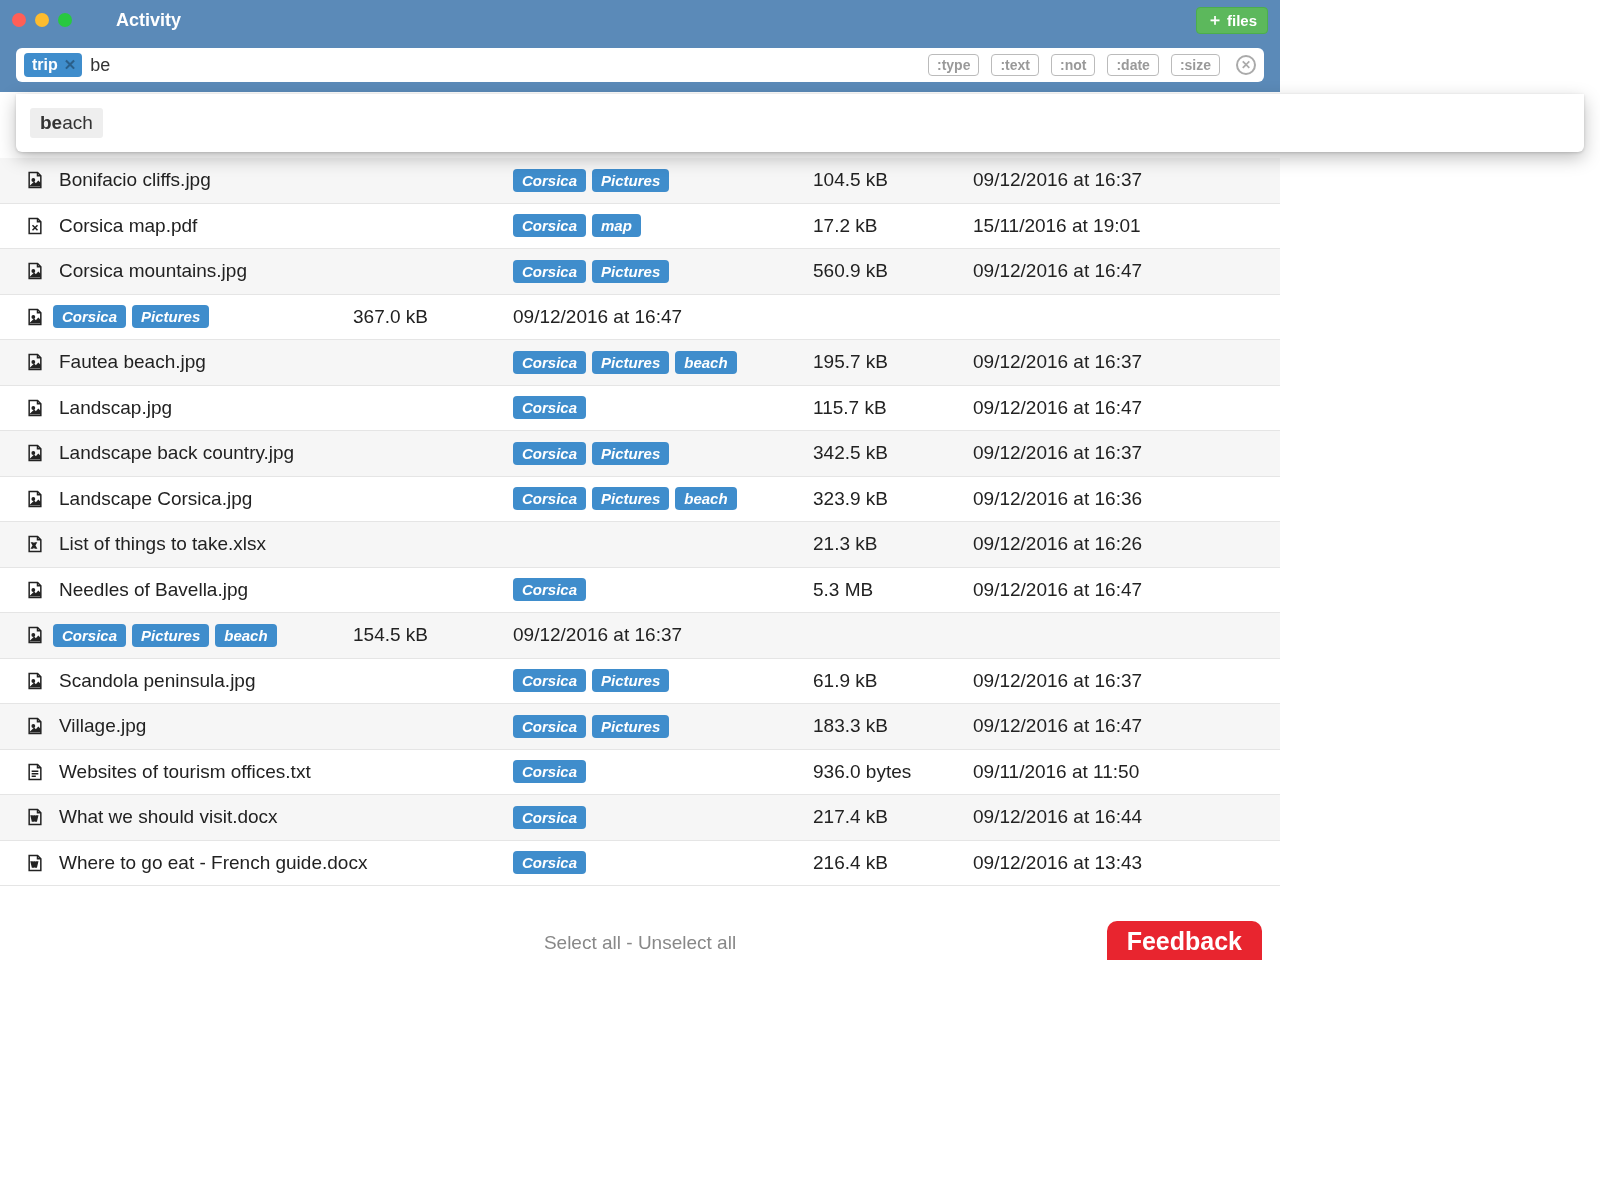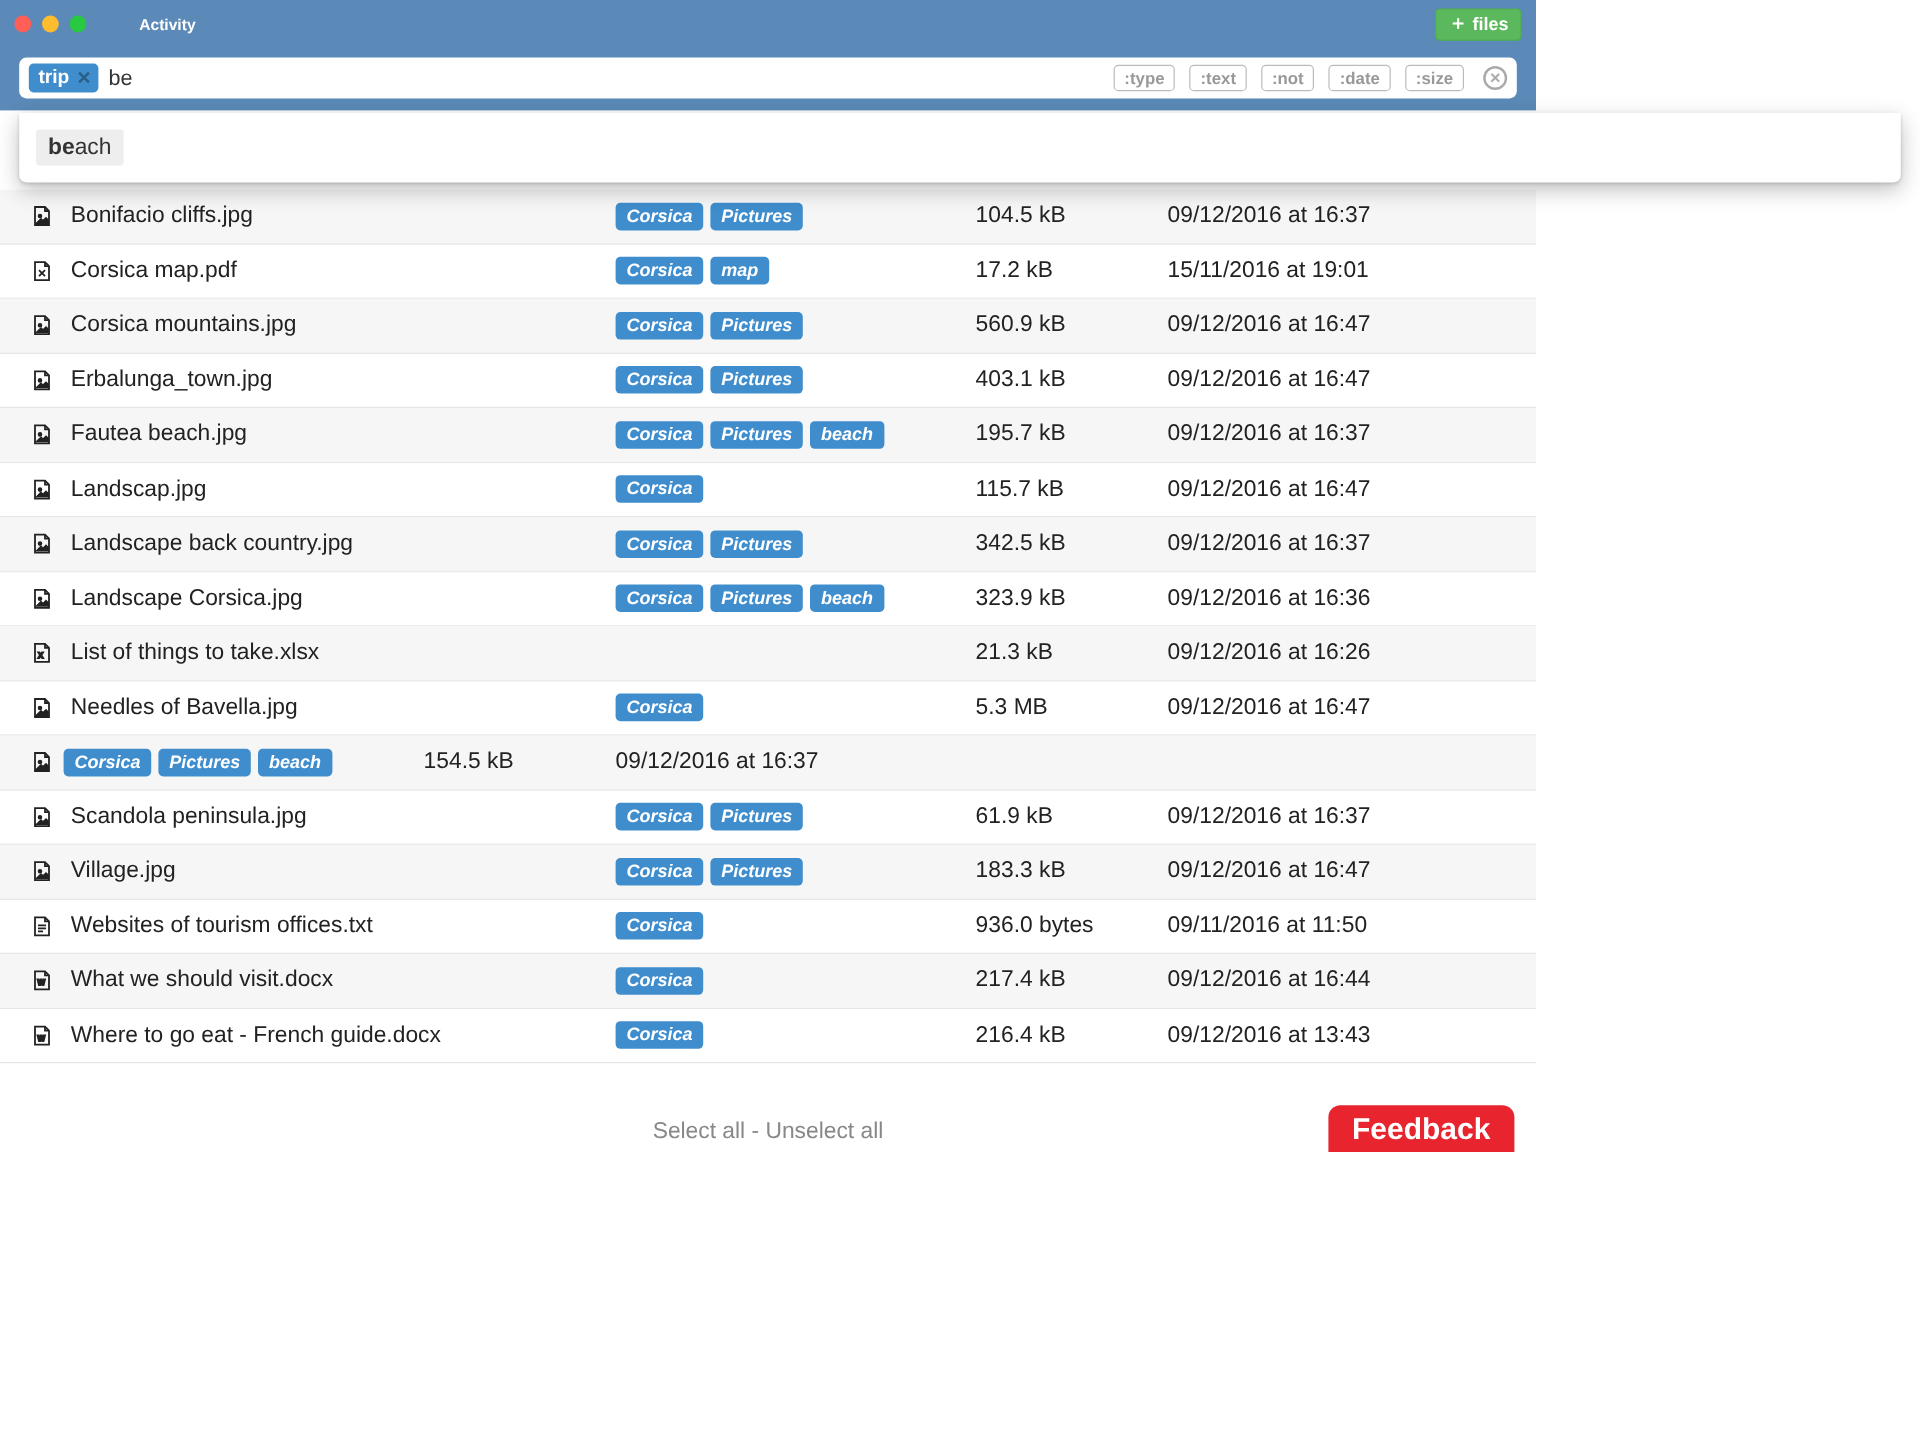--- a/index.html
+++ b/index.html
@@ -17,21 +17,21 @@
     display: flex;
     align-items: center;
     padding: 0 12px;
     position: relative;
   }
   .traffic-lights { display: flex; gap: 9px; align-items: center; }
   .traffic-light { width: 14px; height: 14px; border-radius: 50%; }
   .tl-red { background: #ff5f57; }
   .tl-yellow { background: #febc2e; }
   .tl-green { background: #28c840; }
-  .title { color: #fff; font-weight: 700; font-size: 13px; margin-left: 44px; }
+  .title { color: #fff; font-weight: 700; font-size: 18px; margin-left: 44px; }
   .files-btn {
     margin-left: auto;
     background: #5cb85c;
     border: 1px solid #4cae4c;
     color: #fff;
     font-weight: 700;
     font-size: 15px;
     padding: 4px 10px;
     border-radius: 4px;
     display: flex;
@@ -272,26 +272,25 @@
       </div>
       <div class="row">
         <div class="col-icon">
           <svg class="file-ico" viewBox="0 0 24 24" fill="none" stroke="#222" stroke-width="1.8">
             <path d="M5 3h10l4 4v14H5z"></path>
             <path d="M15 3v4h4"></path>
             <circle cx="10" cy="12" r="1.4" fill="#222"></circle>
             <path d="M7 19l4-4 2 2 3-3 2 2v3z" fill="#222"></path>
           </svg>
         </div>
-        <div class="col-name">Erbalunga_town.jpg</div>
-        <div class="col-tags">
-          <span class="tag">Corsica</span>
-          <span class="tag">Pictures</span>
-        </div>
-        <div class="col-size">403.1 kB</div>
+        <div class="col-tags">
+          <span class="tag">Corsica</span>
+          <span class="tag">Pictures</span>
+        </div>
+        <div class="col-size">367.0 kB</div>
         <div class="col-date">09/12/2016 at 16:47</div>
       </div>
       <div class="row">
         <div class="col-icon">
           <svg class="file-ico" viewBox="0 0 24 24" fill="none" stroke="#222" stroke-width="1.8">
             <path d="M5 3h10l4 4v14H5z"></path>
             <path d="M15 3v4h4"></path>
             <circle cx="10" cy="12" r="1.4" fill="#222"></circle>
             <path d="M7 19l4-4 2 2 3-3 2 2v3z" fill="#222"></path>
           </svg>

